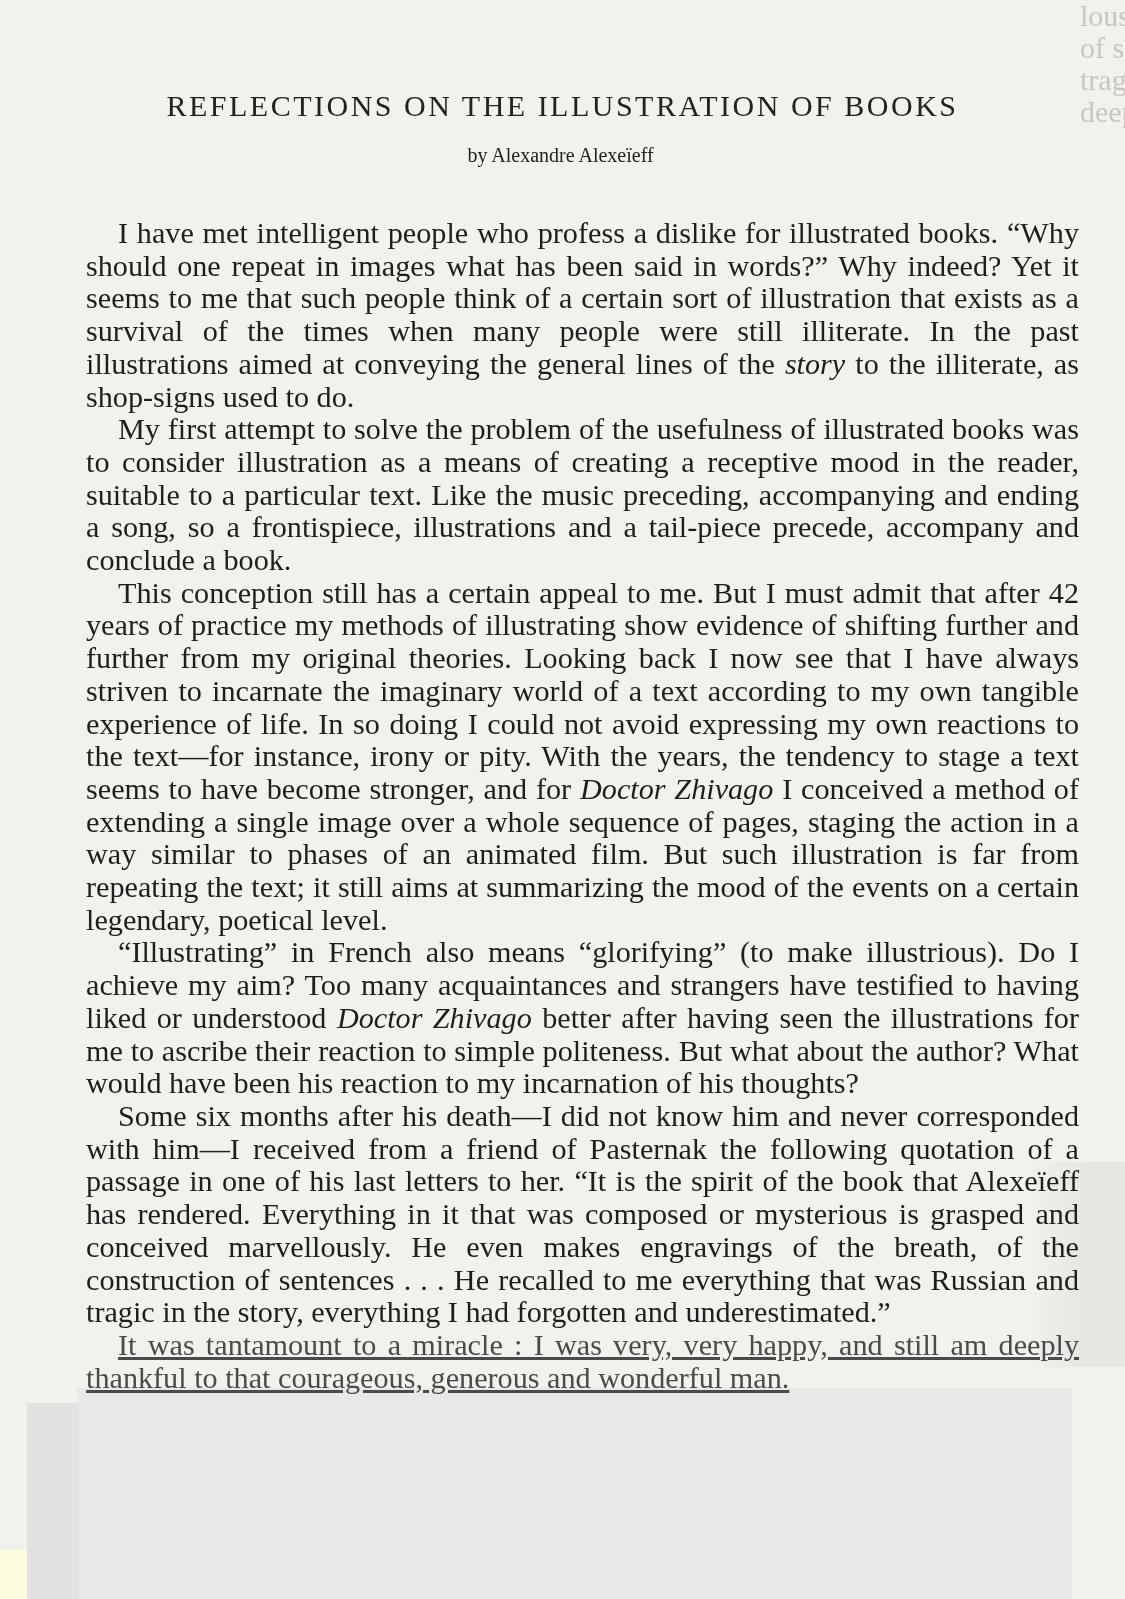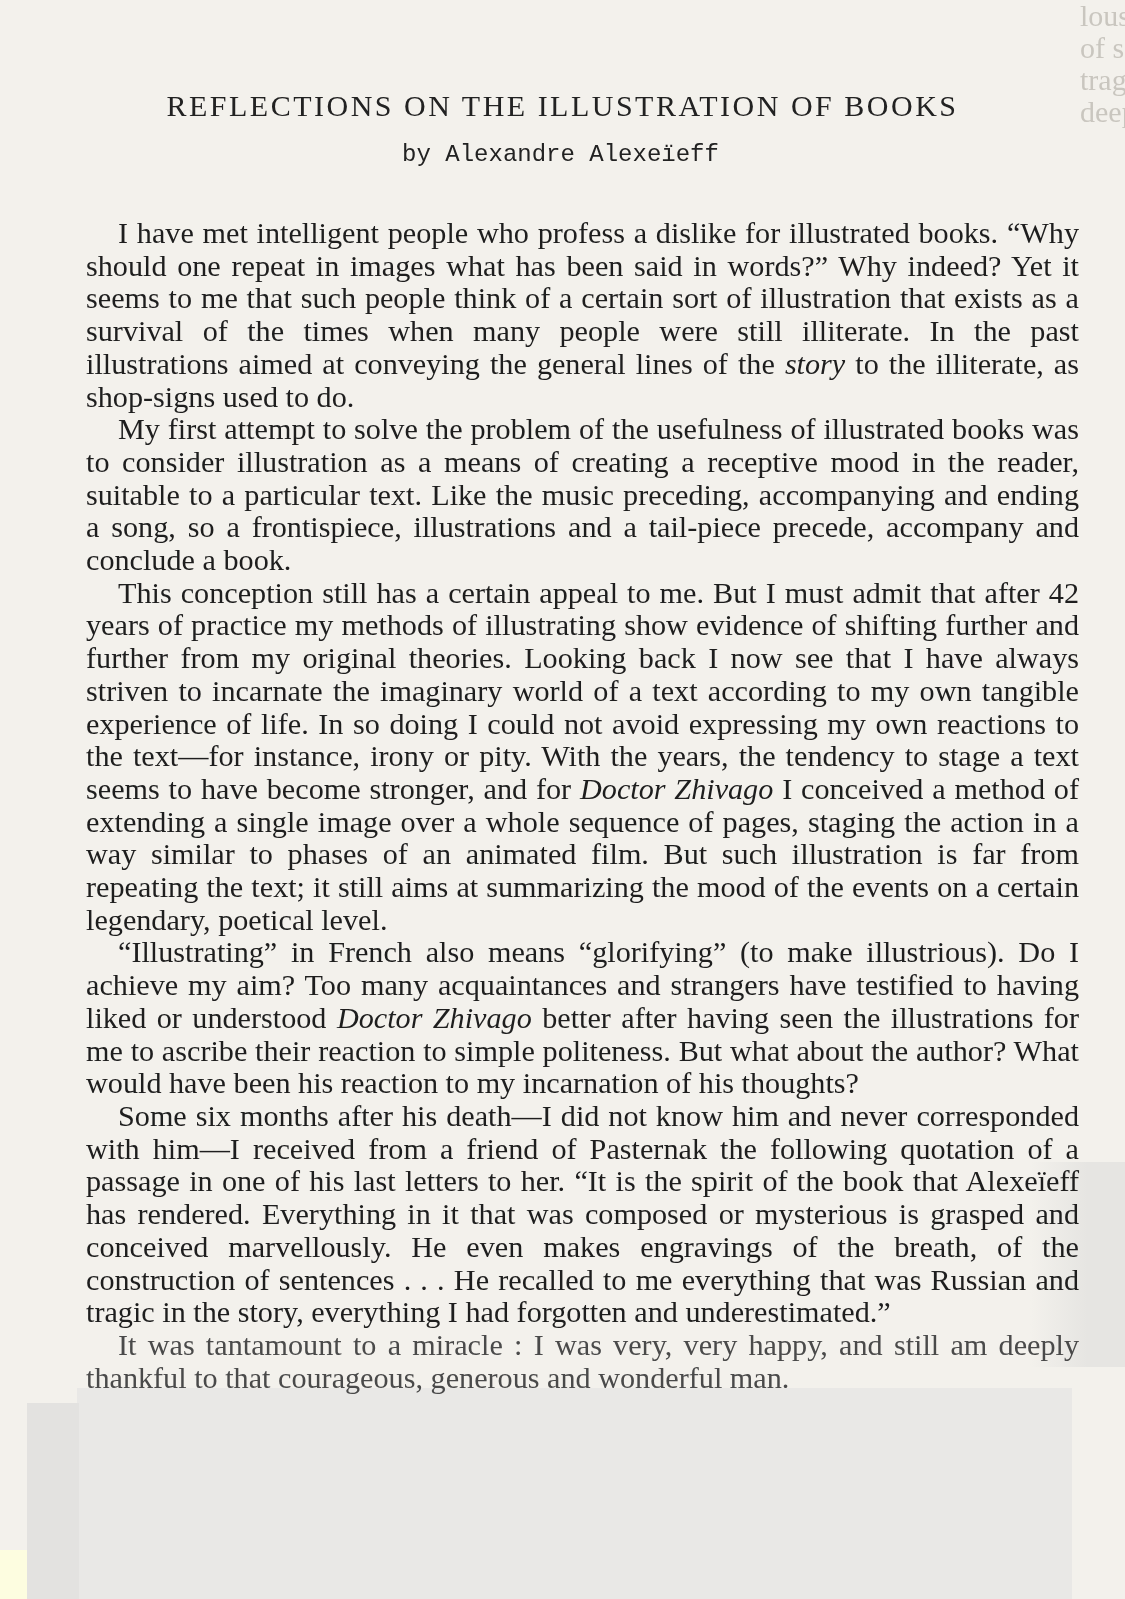--- a/index.html
+++ b/index.html
@@ -37,25 +37,24 @@
   }
   .title {
     font-size: 30px;
     letter-spacing: 2.5px;
     font-weight: normal;
     margin: 0 0 0 18px;
     line-height: 36px;
     color: #222;
   }
   .byline {
-    font-size: 24px;
+    font-size: 20px;
     margin: 14px 0 0 14px;
     line-height: 34px;
     color: #222;
-    font-family: Liberation Mono, monospace;
   }
   .body {
     position: absolute;
     left: 86px;
     top: 217px;
     width: 993px;
     font-size: 30.2px;
     line-height: 32.7px;
     text-align: justify;
     z-index: 2;
@@ -95,21 +94,21 @@
   }
   .yellow-patch {
     position: absolute;
     left: 0;
     top: 1550px;
     width: 27px;
     height: 49px;
     background: #fdfde0;
     z-index: 1;
   }
-  .grey-text { color: #4a4a4a; }
+  .grey-text { color: #4a4a4a; text-decoration: underline; }
 </style>
 </head>
 <body>
 
 <div class="ghost">
   <div>lously. He even makes engravings of the breath</div>
   <div>of sentences . . .  He recalled to me</div>
   <div>tragic in the story, everything I had</div>
   <div>deeply thankful to that courageous</div>
 </div>

